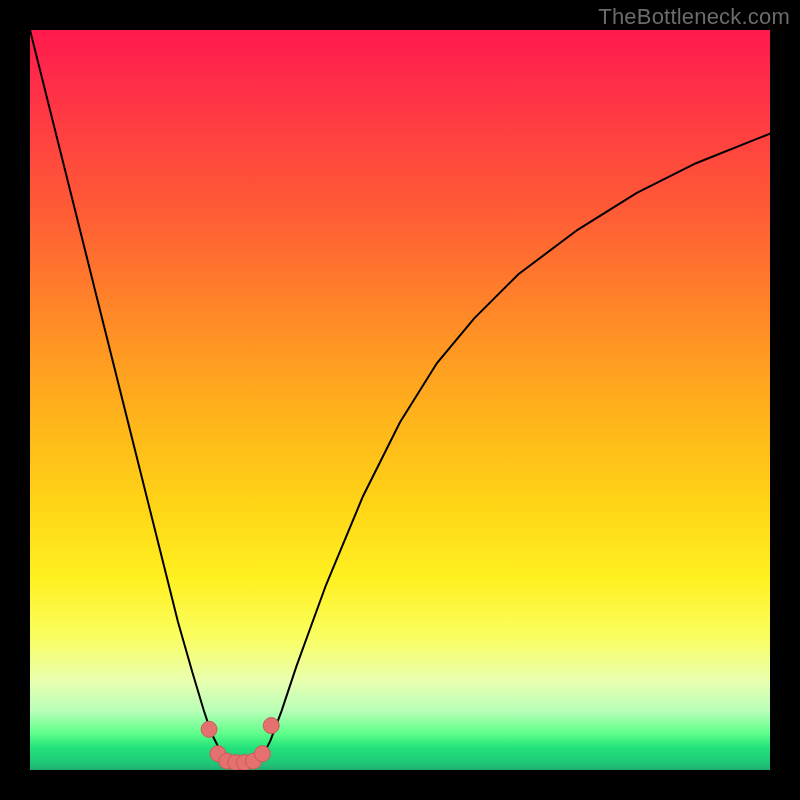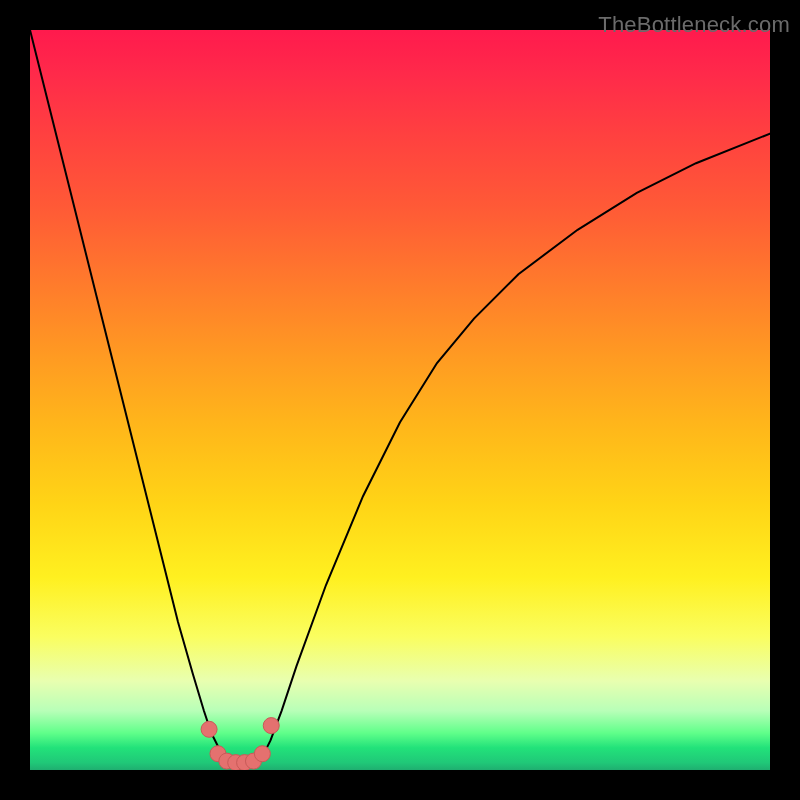--- a/index.html
+++ b/index.html
@@ -60,21 +60,21 @@
     stroke-width: 2;
     stroke-linecap: round;
   }
   .curve circle.marker {
     fill: #e4716f;
     stroke: #c85a58;
     stroke-width: 1;
   }
   .watermark {
     position: absolute;
-    top: 12px;
+    top: 4px;
     right: 10px;
     font-size: 22px;
     color: #6b6b6b;
     letter-spacing: 0.2px;
     font-weight: 500;
   }
 </style>
 </head>
 <body>
 

